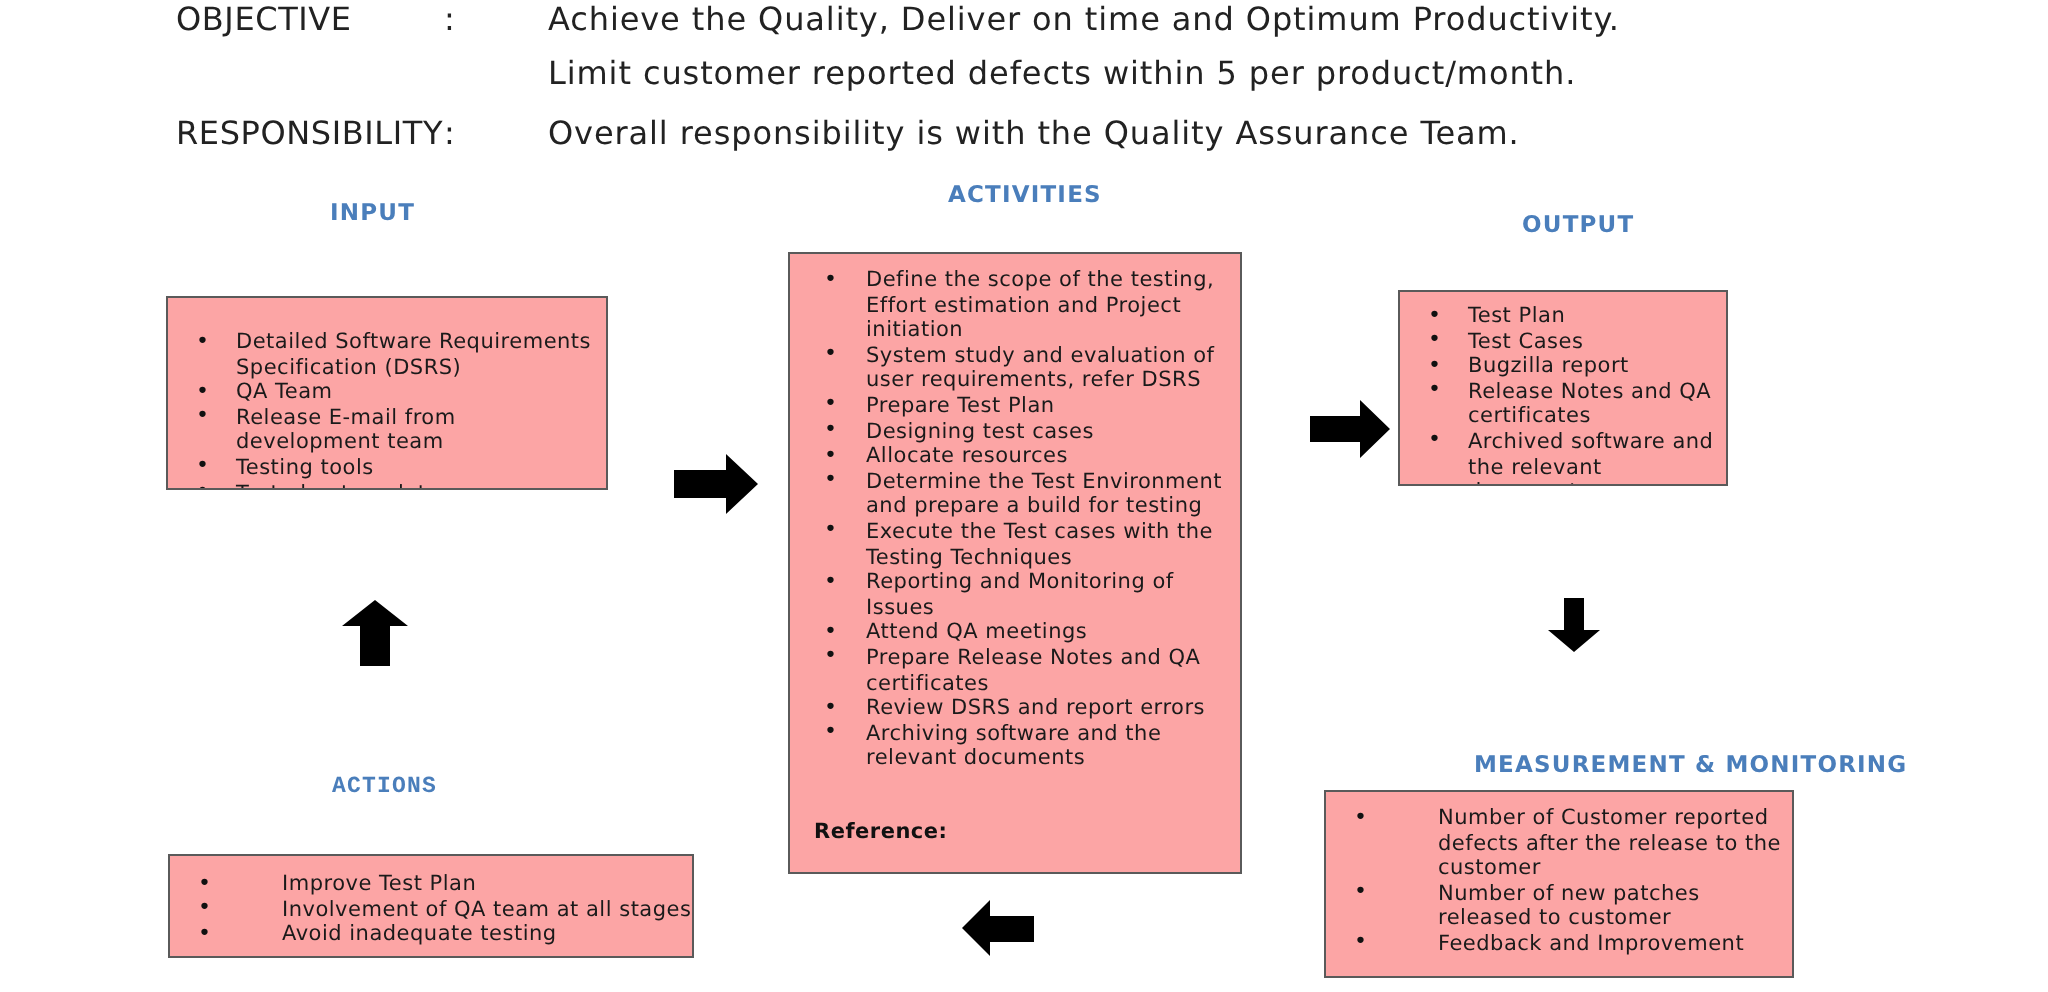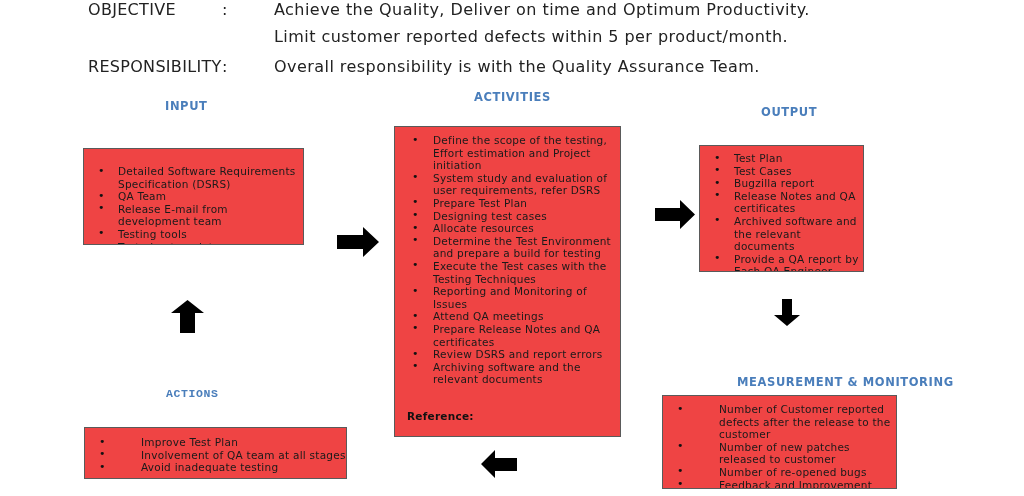--- a/index.html
+++ b/index.html
@@ -37,21 +37,21 @@
     font-weight: bold;
     color: #4a7ebb;
     letter-spacing: 0.6px;
     white-space: nowrap;
   }
 
   
   .box {
     position: absolute;
     border: 1px solid #5a5a5a;
-    background: #ef4444;
+    background: #fca5a5;
     box-sizing: border-box;
     overflow: hidden;
   }
   .box ul {
     margin: 0;
     padding: 0;
     list-style: none;
   }
   .box li {
     position: relative;
@@ -144,21 +144,21 @@
     <li>Reporting and Monitoring of Issues</li>
     <li>Attend QA meetings</li>
     <li>Prepare Release Notes and QA certificates</li>
     <li>Review DSRS and report errors</li>
     <li>Archiving software and the relevant documents</li>
   </ul>
   <div class="ref-title">Reference:</div>
   <div class="ref-body">QA process and Objective of the QA department</div>
 </div>
 
-<div class="box" id="output-box" style="left:699px; top:145px; width:165px; height:127px; padding-top:6px;">
+<div class="box" id="output-box" style="left:699px; top:145px; width:165px; height:98px; padding-top:6px;">
   <ul>
     <li>Test Plan</li>
     <li>Test Cases</li>
     <li>Bugzilla report</li>
     <li>Release Notes and QA certificates</li>
     <li>Archived software and the relevant documents</li>
     <li>Provide a QA report by Each QA Engineer</li>
 
   </ul>
 </div>
@@ -168,21 +168,20 @@
     <li style="padding-left:56px;">Improve Test Plan</li>
     <li style="padding-left:56px;">Involvement of QA team at all stages</li>
     <li style="padding-left:56px;">Avoid inadequate testing</li>
   </ul>
 </div>
 
 <div class="box" id="measurement-box" style="left:662px; top:395px; width:235px; height:94px; padding-top:7px;">
   <ul>
     <li style="padding-left:56px;">Number of Customer reported defects after the release to the customer</li>
     <li style="padding-left:56px;">Number of new patches released to customer</li>
-    <li style="padding-left:56px;">Number of re-opened bugs</li>
     <li style="padding-left:56px;">Feedback and Improvement</li>
   </ul>
 </div>
 
 <div class="arrow" style="left:337px; top:227px;">
   <svg width="42" height="30" viewBox="0 0 42 30" aria-hidden="true">
     <polygon points="0,8 26,8 26,0 42,15 26,30 26,22 0,22" fill="#000000"></polygon>
   </svg>
 </div>
 

